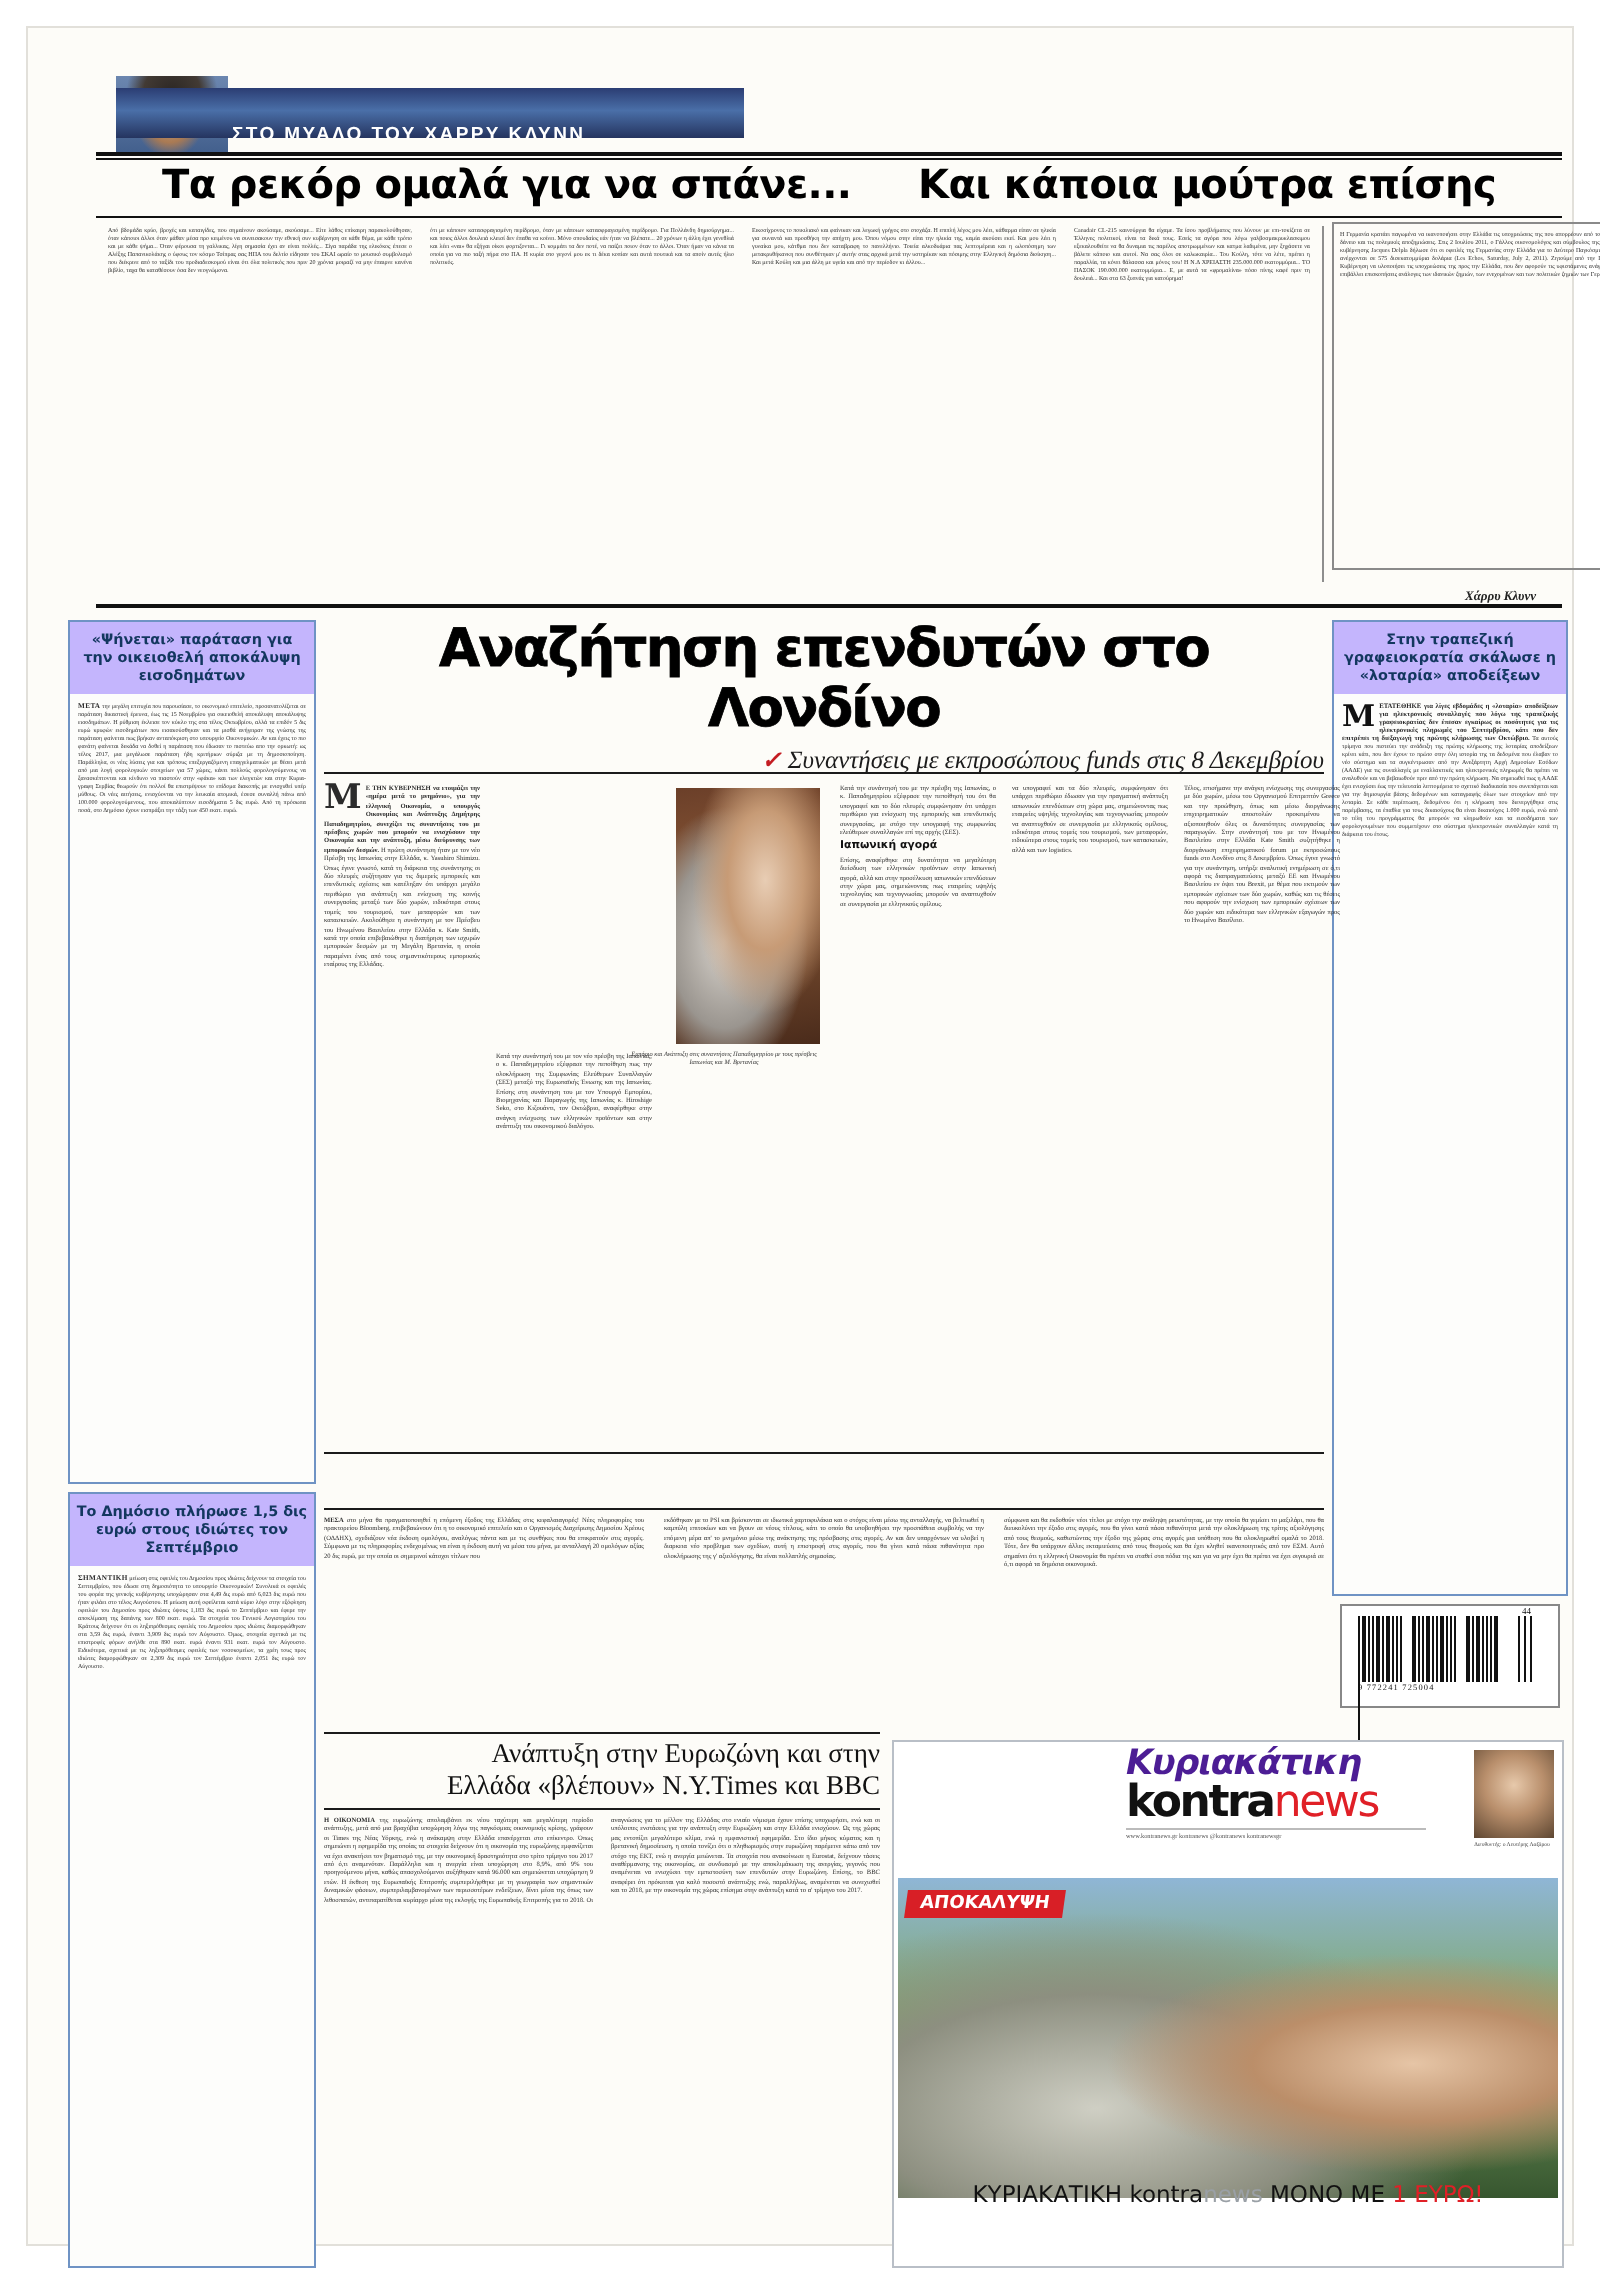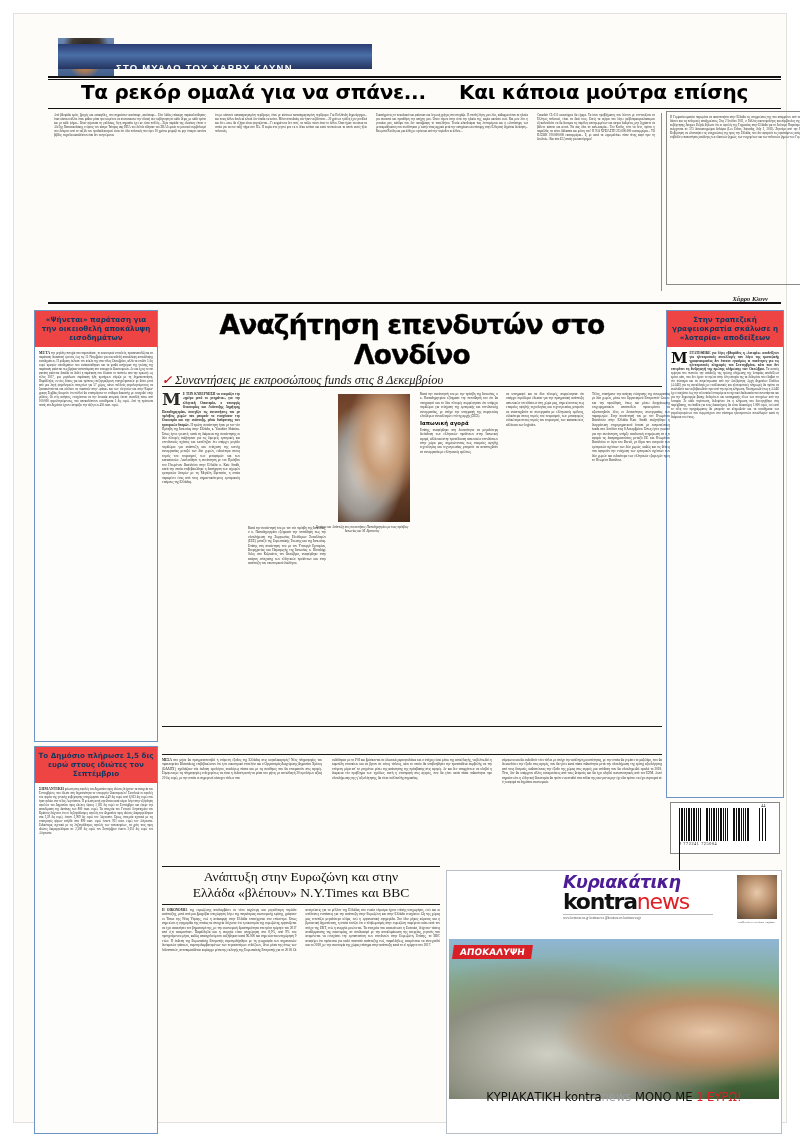--- a/index.html
+++ b/index.html
@@ -55,31 +55,31 @@
   }
   .klynn-bottom{position:absolute;left:34px;top:288px;width:733px;height:2px;background:#111;}
   
   .main-wrap{position:absolute;left:148px;top:296px;width:500px;height:80px;}
   .main-title{
     font-family:"DejaVu Sans",sans-serif;font-weight:bold;font-size:26.5px;
     text-align:center;color:#000;letter-spacing:-.8px;line-height:30px;
     -webkit-text-stroke:.4px #000;
   }
   .main-sub{
-    margin-top:3px;text-align:left;font-style:italic;font-size:12.5px;color:#1c1c1c;
+    margin-top:3px;text-align:right;font-style:italic;font-size:12.5px;color:#1c1c1c;
     font-family:"Liberation Serif",serif;
   }
   .check{color:#c41c22;font-weight:bold;font-size:12px;margin-right:3px;}
   .main-rule{position:absolute;left:148px;top:372px;width:500px;height:1px;background:#1b1b1b;}
   
   .sidebox{
     position:absolute;border:1px solid #6f93c4;background:#fdfdfb;
   }
   .sidebox .bx-head{
-    background:#ef4444;color:#13375f;text-align:center;font-weight:bold;
+    background:#c4b5fd;color:#13375f;text-align:center;font-weight:bold;
     font-size:7.2px;line-height:9.2px;padding:4px 3px 4px 3px;
     font-family:"DejaVu Sans",sans-serif;
   }
   .sidebox .bx-body{padding:4px 4px 3px 4px;}
   .dropcapM{
     float:left;font-size:15px;line-height:12px;font-weight:bold;margin:1px 2px 0 0;
     font-family:"DejaVu Serif",serif;color:#111;
   }
   
   .art-cols{position:absolute;left:148px;top:378px;width:500px;height:330px;}
@@ -110,21 +110,21 @@
     text-align:center;font-size:17.5px;color:#111;
     font-family:"Liberation Serif",serif;letter-spacing:-.2px;
   }
   .h2-rule-bot{position:absolute;left:148px;top:740px;width:500px;height:1px;background:#1b1b1b;}
   .h2-cols{position:absolute;left:148px;top:744px;width:500px;height:100px;}
   .h2c{position:absolute;top:0;width:160px;}
   .h2c.x1{left:0;} .h2c.x2{left:170px;} .h2c.x3{left:340px;}
   
   .h3-rule{position:absolute;left:148px;top:852px;width:278px;height:1px;background:#1b1b1b;}
   .h3-title{
-    position:absolute;left:148px;top:855px;width:278px;text-align:center;
+    position:absolute;left:148px;top:855px;width:278px;text-align:right;
     font-size:13.5px;line-height:16px;color:#111;font-family:"Liberation Serif",serif;
   }
   .h3-rule2{position:absolute;left:148px;top:890px;width:278px;height:1px;background:#1b1b1b;}
   .h3-body{position:absolute;left:148px;top:894px;width:278px;height:225px;
     column-count:2;column-gap:9px;}
   
   .ad{
     position:absolute;left:432px;top:856px;width:334px;height:262px;
     border:1px solid #b9bfc7;background:#fff;overflow:hidden;
   }

